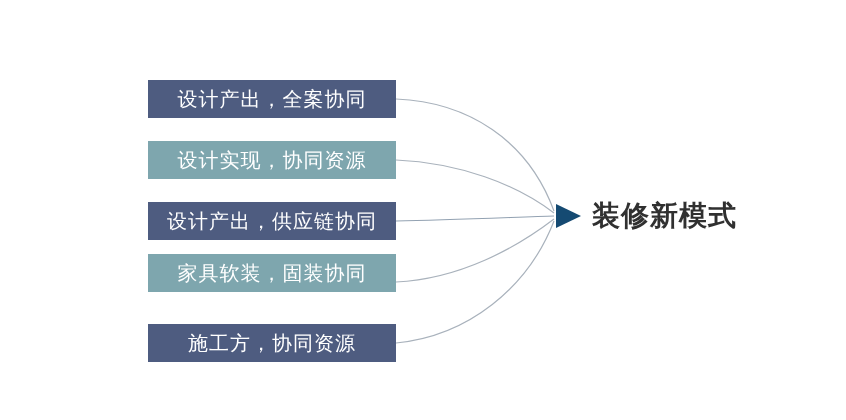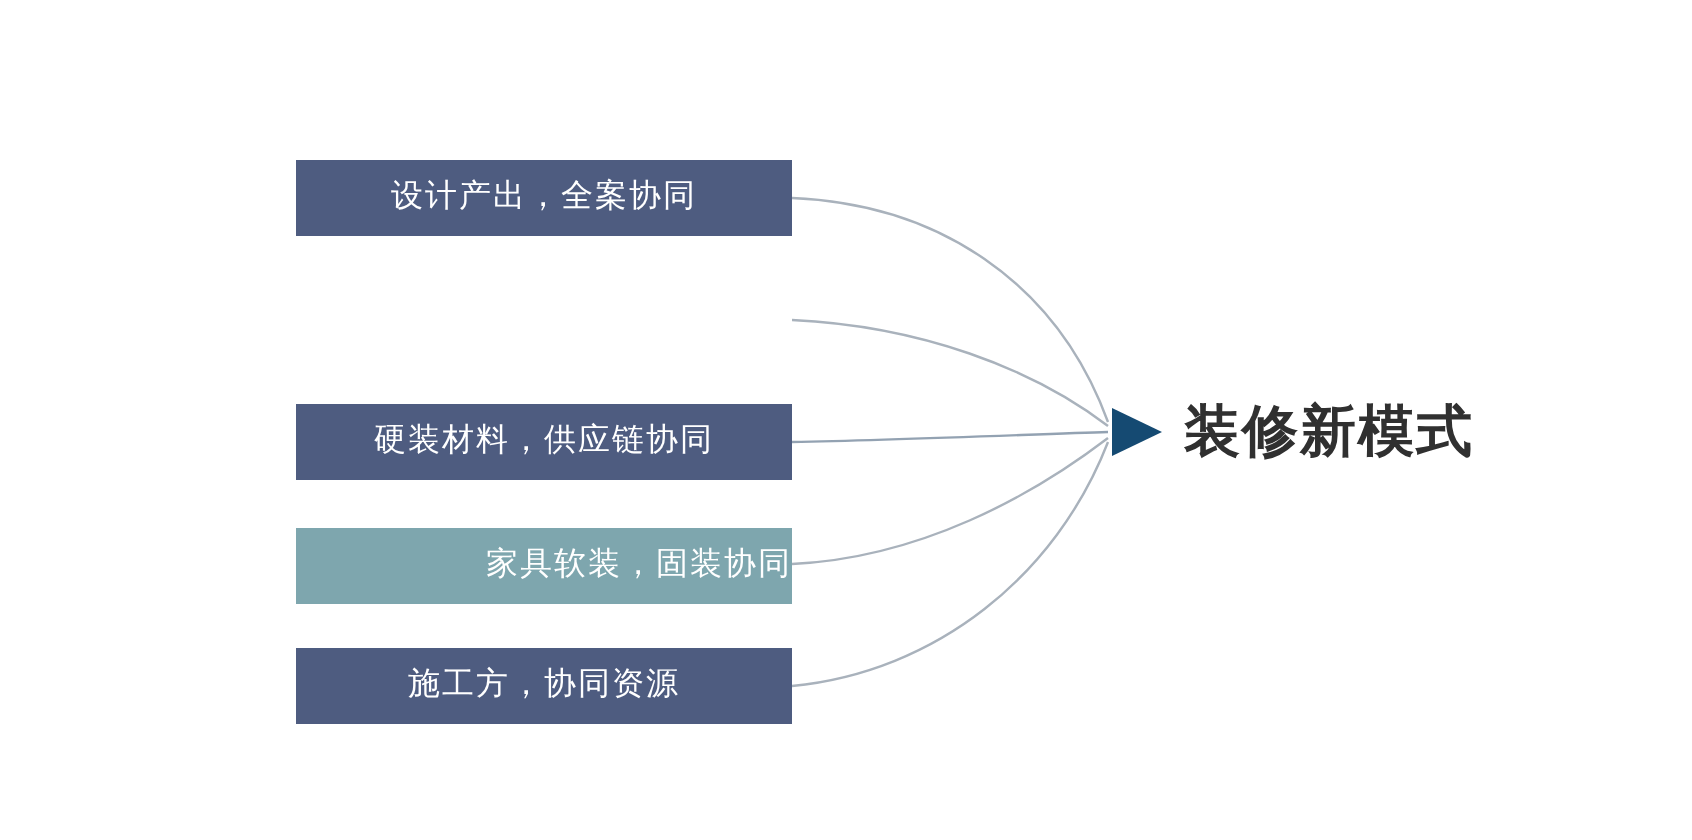--- a/index.html
+++ b/index.html
@@ -31,30 +31,30 @@
     stroke: var(--connector-mid, #93a2b2);
   }
   .flow-box {
     position: absolute;
     left: 148px;
     width: 248px;
     height: 38px;
     line-height: 38px;
     text-align: center;
     color: var(--box-text, #ffffff);
-    font-size: 16px;
+    font-size: 20px;
     letter-spacing: 1px;
     white-space: nowrap;
   }
   .flow-box.dark  { background: var(--dark-box, #4e5c80); }
   .flow-box.light { background: var(--light-box, #7ea6ae); }
   .box-1 { top: 80px; }
   .box-2 { top: 141px; }
   .box-3 { top: 202px; }
-  .box-4 { top: 264px; text-align: right; }
+  .box-4 { top: 254px; }
   .box-5 { top: 324px; }
   .arrow-head {
     fill: var(--arrow, #154a72);
   }
   .result-label {
     position: absolute;
     left: 592px;
     top: 200px;
     height: 32px;
     line-height: 32px;
@@ -74,19 +74,20 @@
   <svg class="connector-layer" viewBox="0 0 846 420" xmlns="http://www.w3.org/2000/svg">
     <path class="connector" d="M396,99 C468,102 528,140 554,211"></path>
     <path class="connector" d="M396,160 C460,163 516,184 554,213"></path>
     <path class="connector mid" d="M396,221 C450,220 520,217 554,216"></path>
     <path class="connector" d="M396,282 C460,279 516,248 554,219"></path>
     <path class="connector" d="M396,343 C468,336 528,288 554,221"></path>
     <polygon class="arrow-head" points="556,204 581,216 556,228"></polygon>
   </svg>
 
   <div class="flow-box box-1 dark">设计产出，全案协同</div>
-  <div class="flow-box box-3 dark">硬装材料，供应链协同</div>
+  <div class="flow-box box-2 light">设计实现，协同资源</div>
+  <div class="flow-box box-3 dark">设计产出，供应链协同</div>
   <div class="flow-box box-4 light">家具软装，固装协同</div>
   <div class="flow-box box-5 dark">施工方，协同资源</div>
 
   <div class="result-label">装修新模式</div>
 
 </div>
 
 </body></html>

